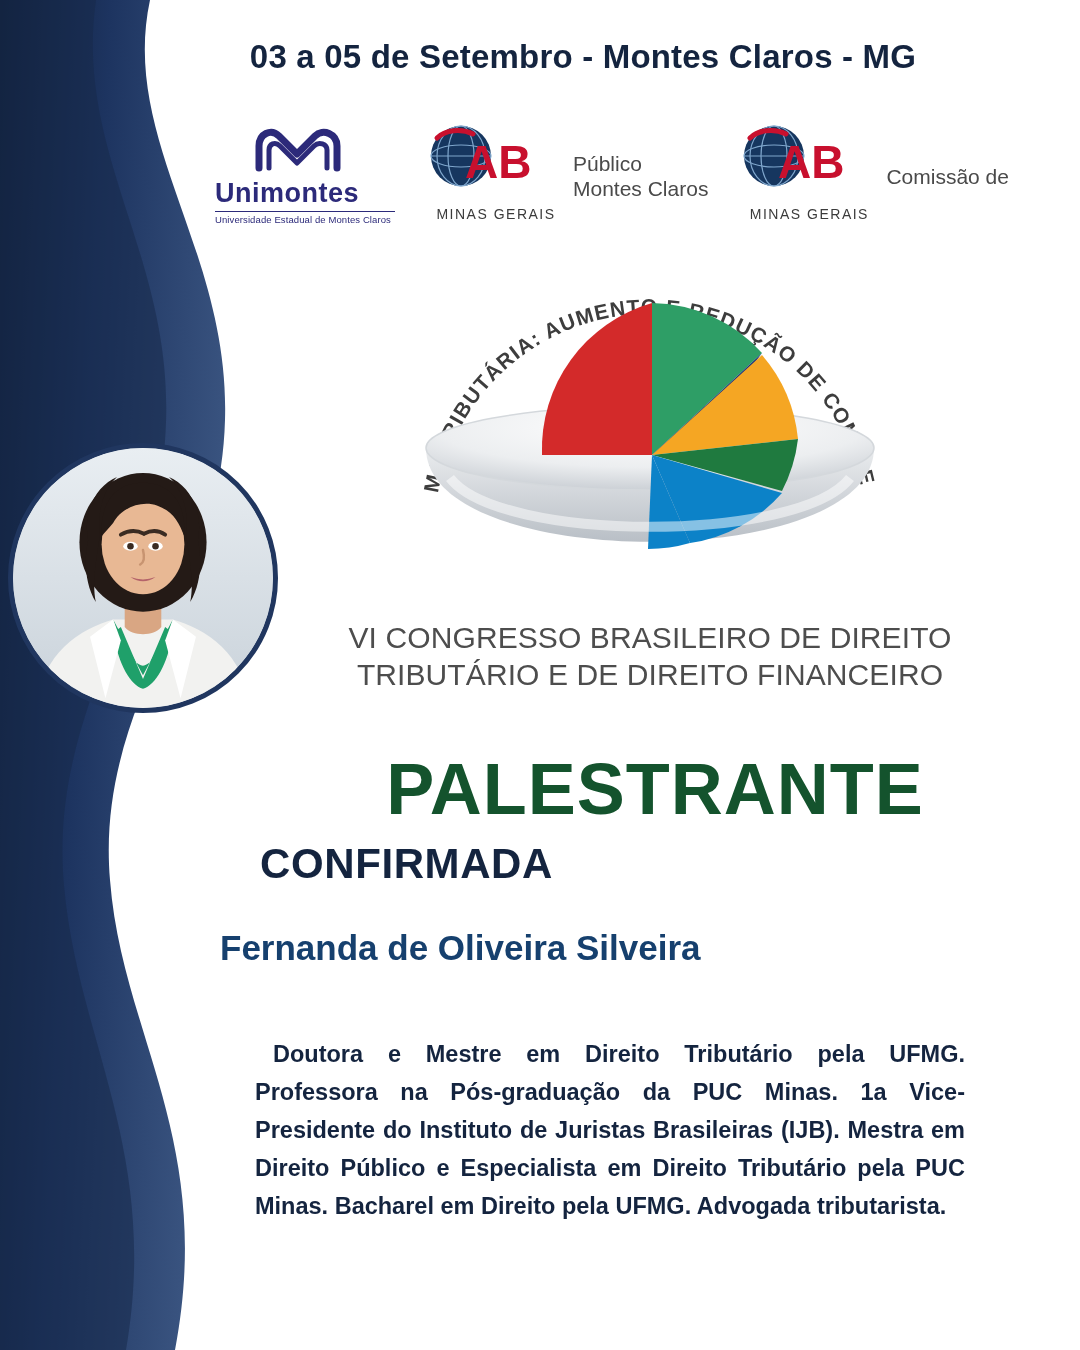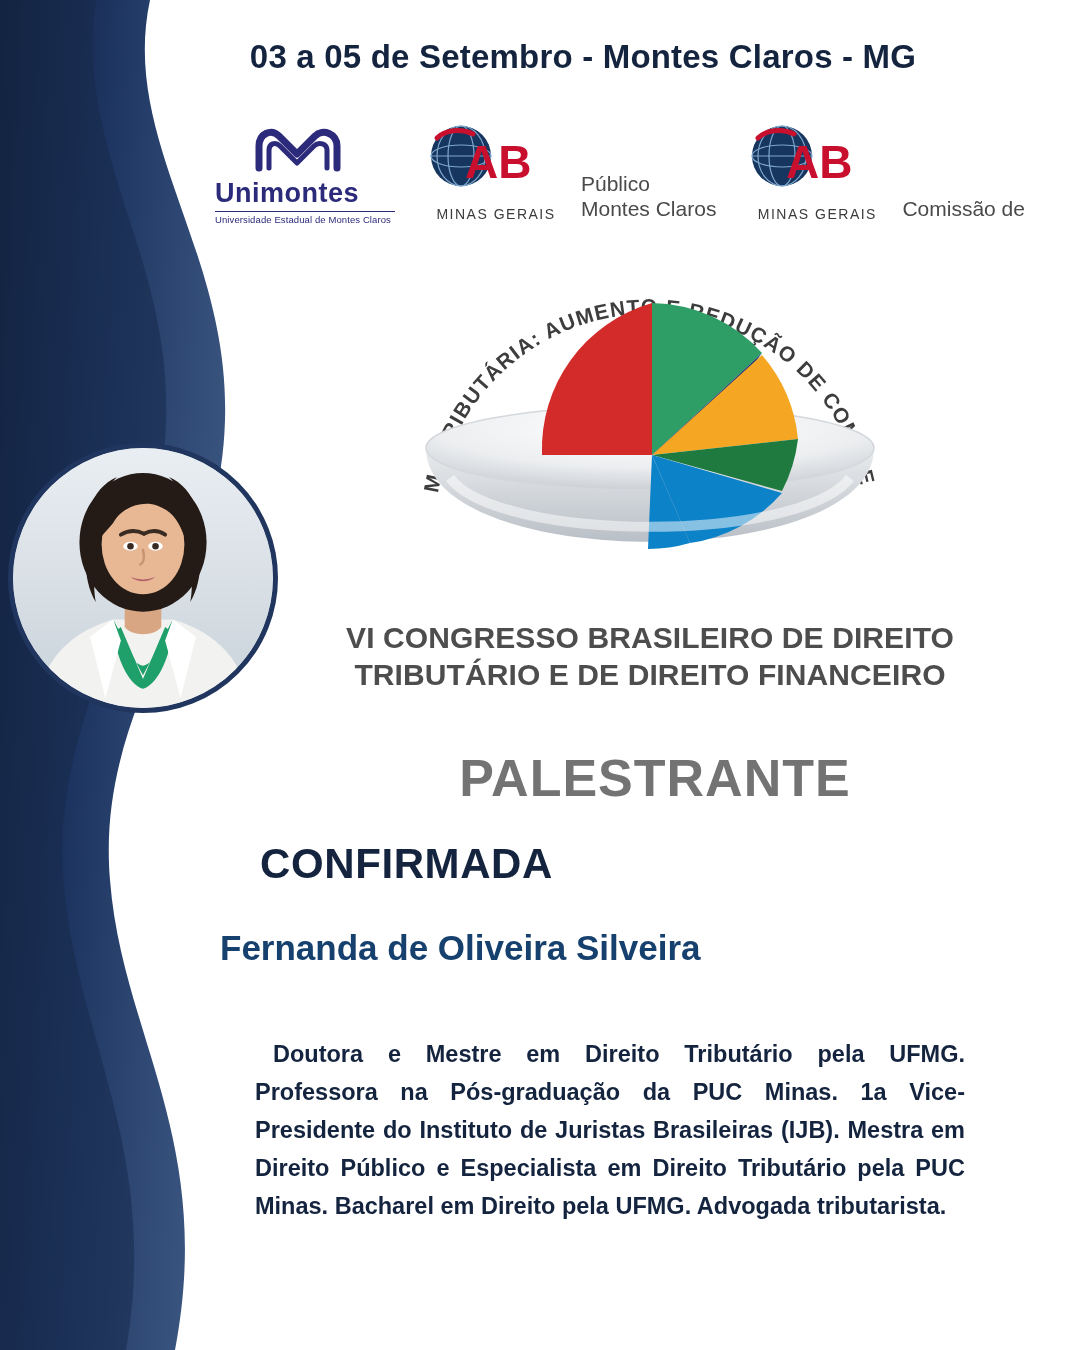--- a/index.html
+++ b/index.html
@@ -83,21 +83,21 @@
   }
   .uni-sub {
     font-size: 9.5px;
     color: #2c2a7a;
     font-weight: normal;
     border-top: 1.5px solid #2c2a7a;
     margin-top: 2px;
     padding-top: 2px;
     letter-spacing: 0.1px;
   }
-  .oab-group { display: flex; align-items: flex-end; gap: 10px; }
+  .oab-group { display: flex; align-items: center; gap: 2px; }
   .oab-mark-wrap { text-align: center; }
   .oab-mg {
     font-size: 14px;
     font-weight: normal;
     color: #3b3b3b;
     letter-spacing: 1.5px;
     margin-top: 8px;
   }
   .oab-side {
     font-size: 21px;
@@ -117,37 +117,37 @@
   }
 
   
   .congress-title {
     position: absolute;
     top: 620px;
     left: 300px;
     width: 700px;
     text-align: center;
     font-size: 30px;
-    font-weight: bold;
+    font-weight: normal;
     color: #4d4d4d;
     line-height: 1.22;
     letter-spacing: 0.1px;
     z-index: 4;
   }
 
   
   .palestrante {
     position: absolute;
     top: 748px;
     left: 260px;
     width: 790px;
     text-align: center;
-    font-size: 52px;
-    font-weight: bold;
-    color: #737373;
+    font-size: 72px;
+    font-weight: bold;
+    color: #14532d;
     letter-spacing: 1px;
     z-index: 4;
   }
   .confirmada {
     position: absolute;
     top: 840px;
     left: 260px;
     width: 790px;
     text-align: left;
     font-size: 42px;

